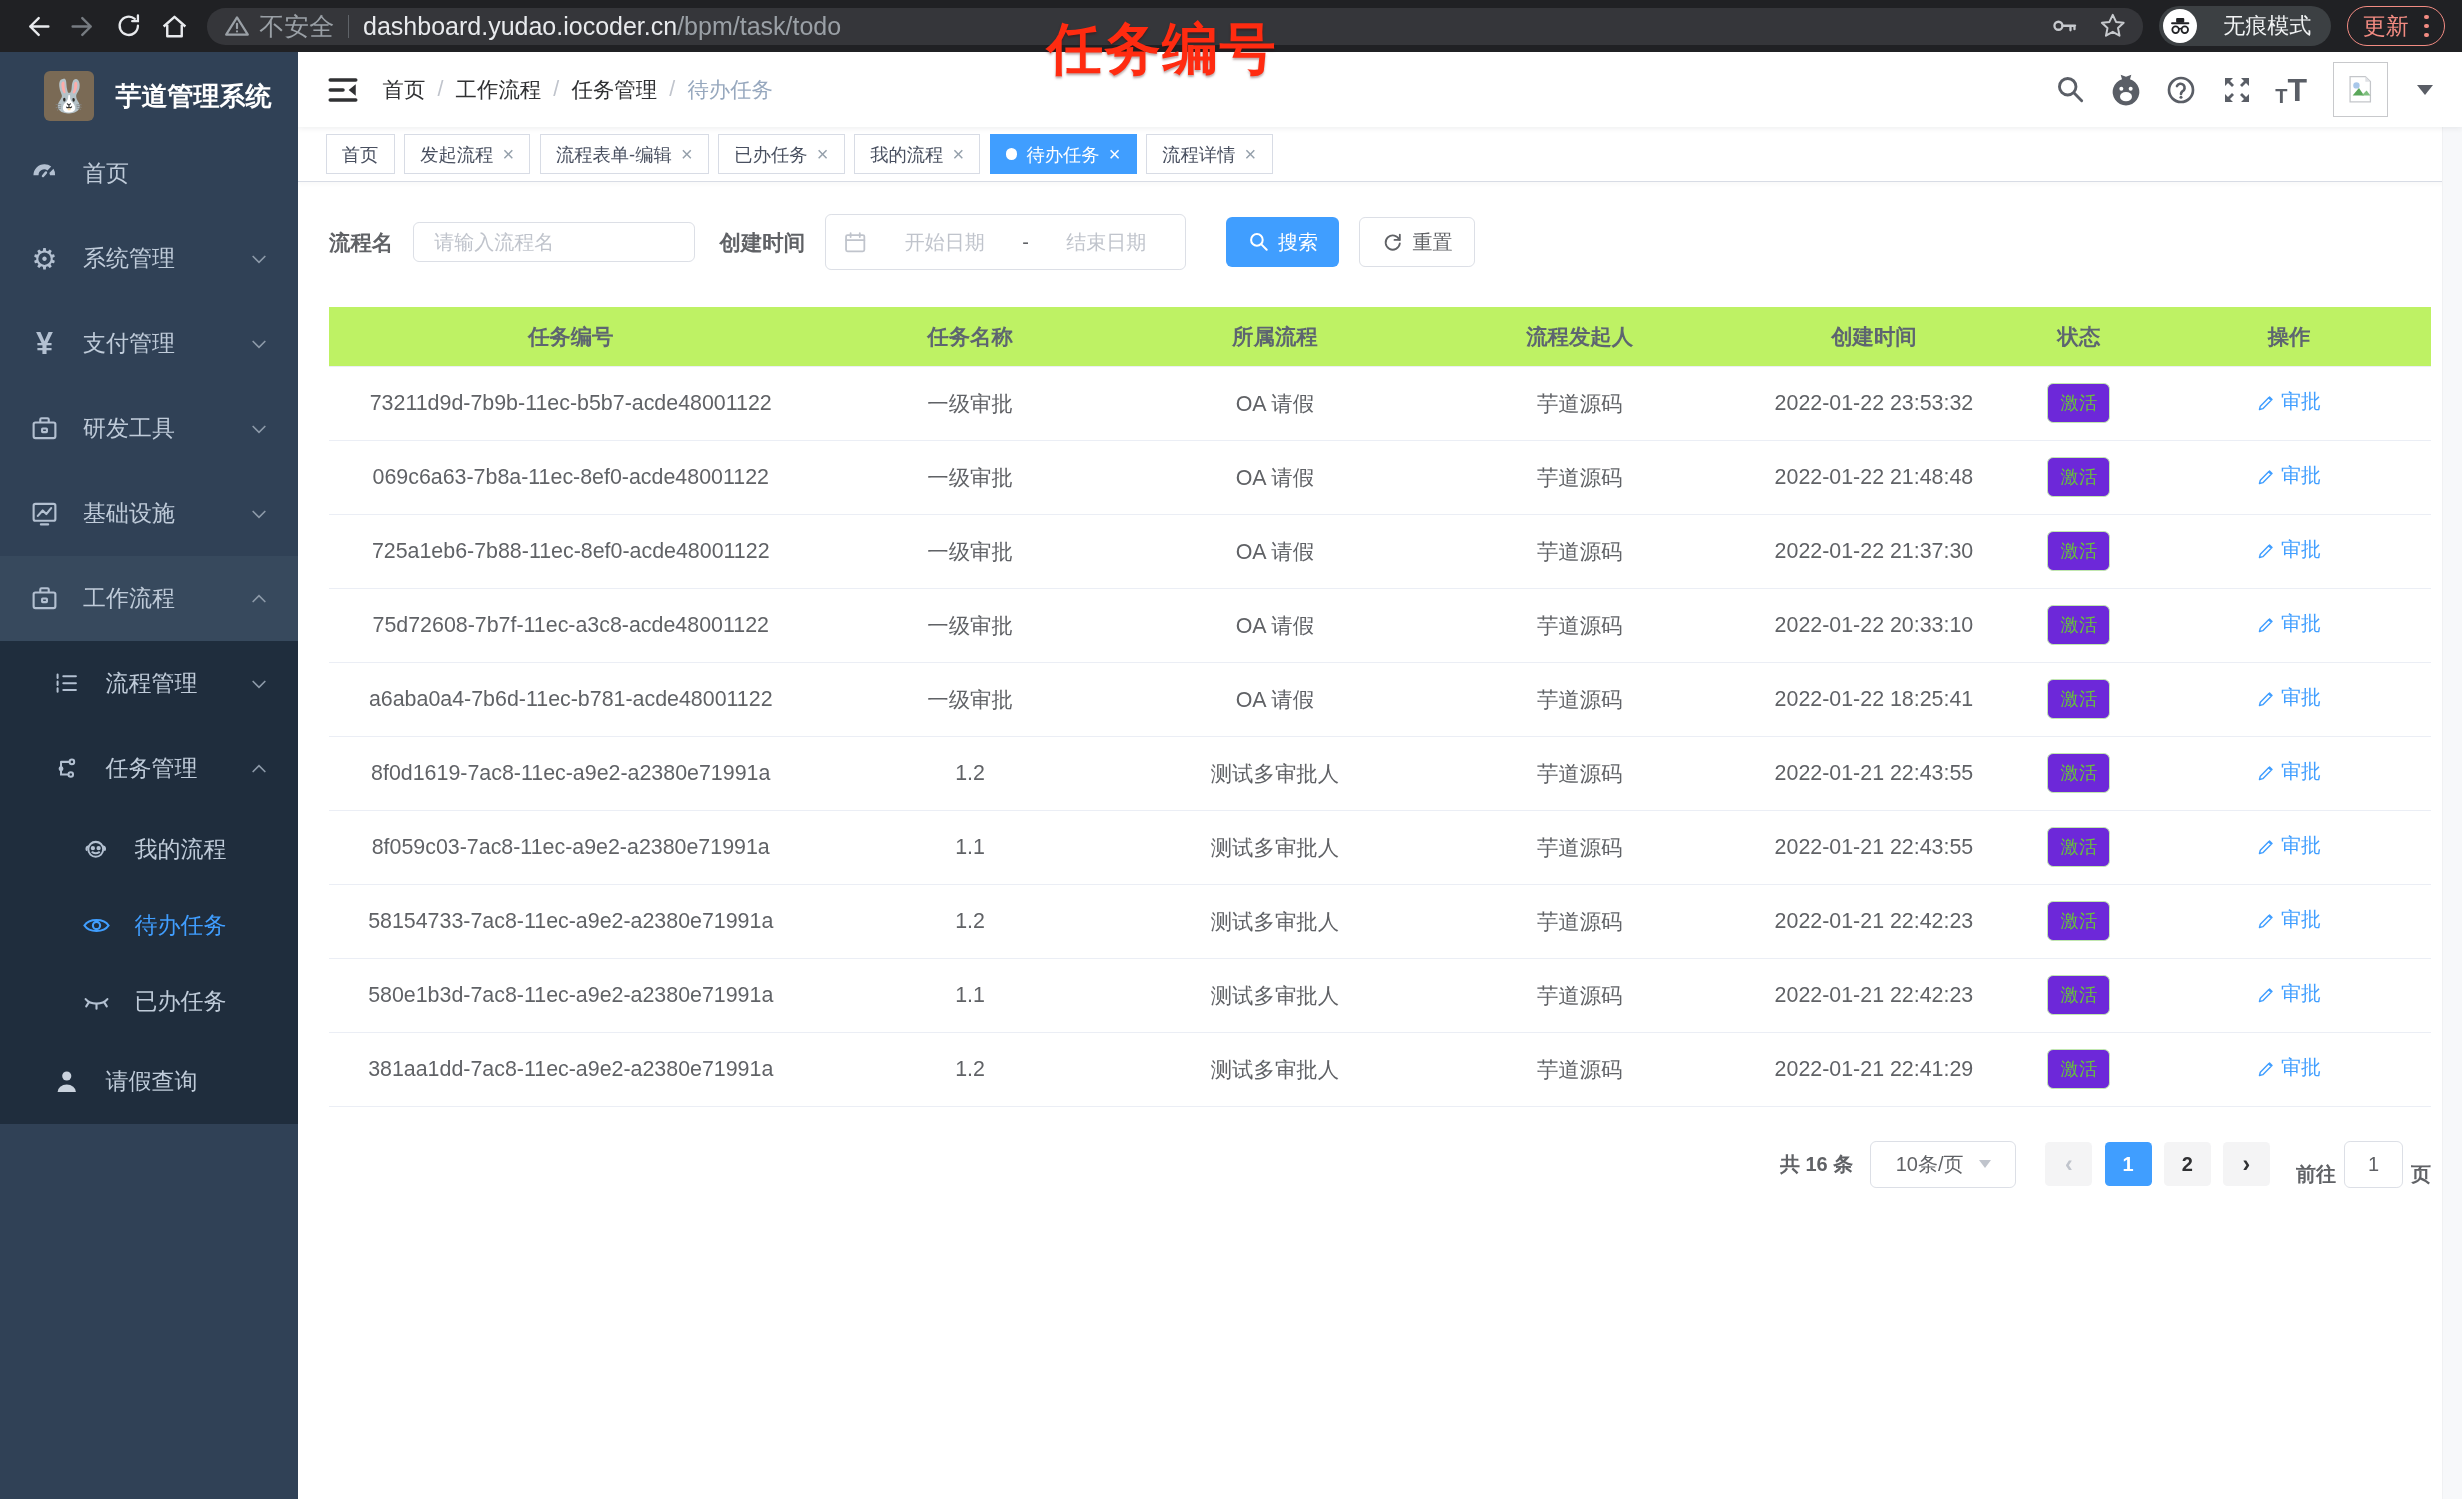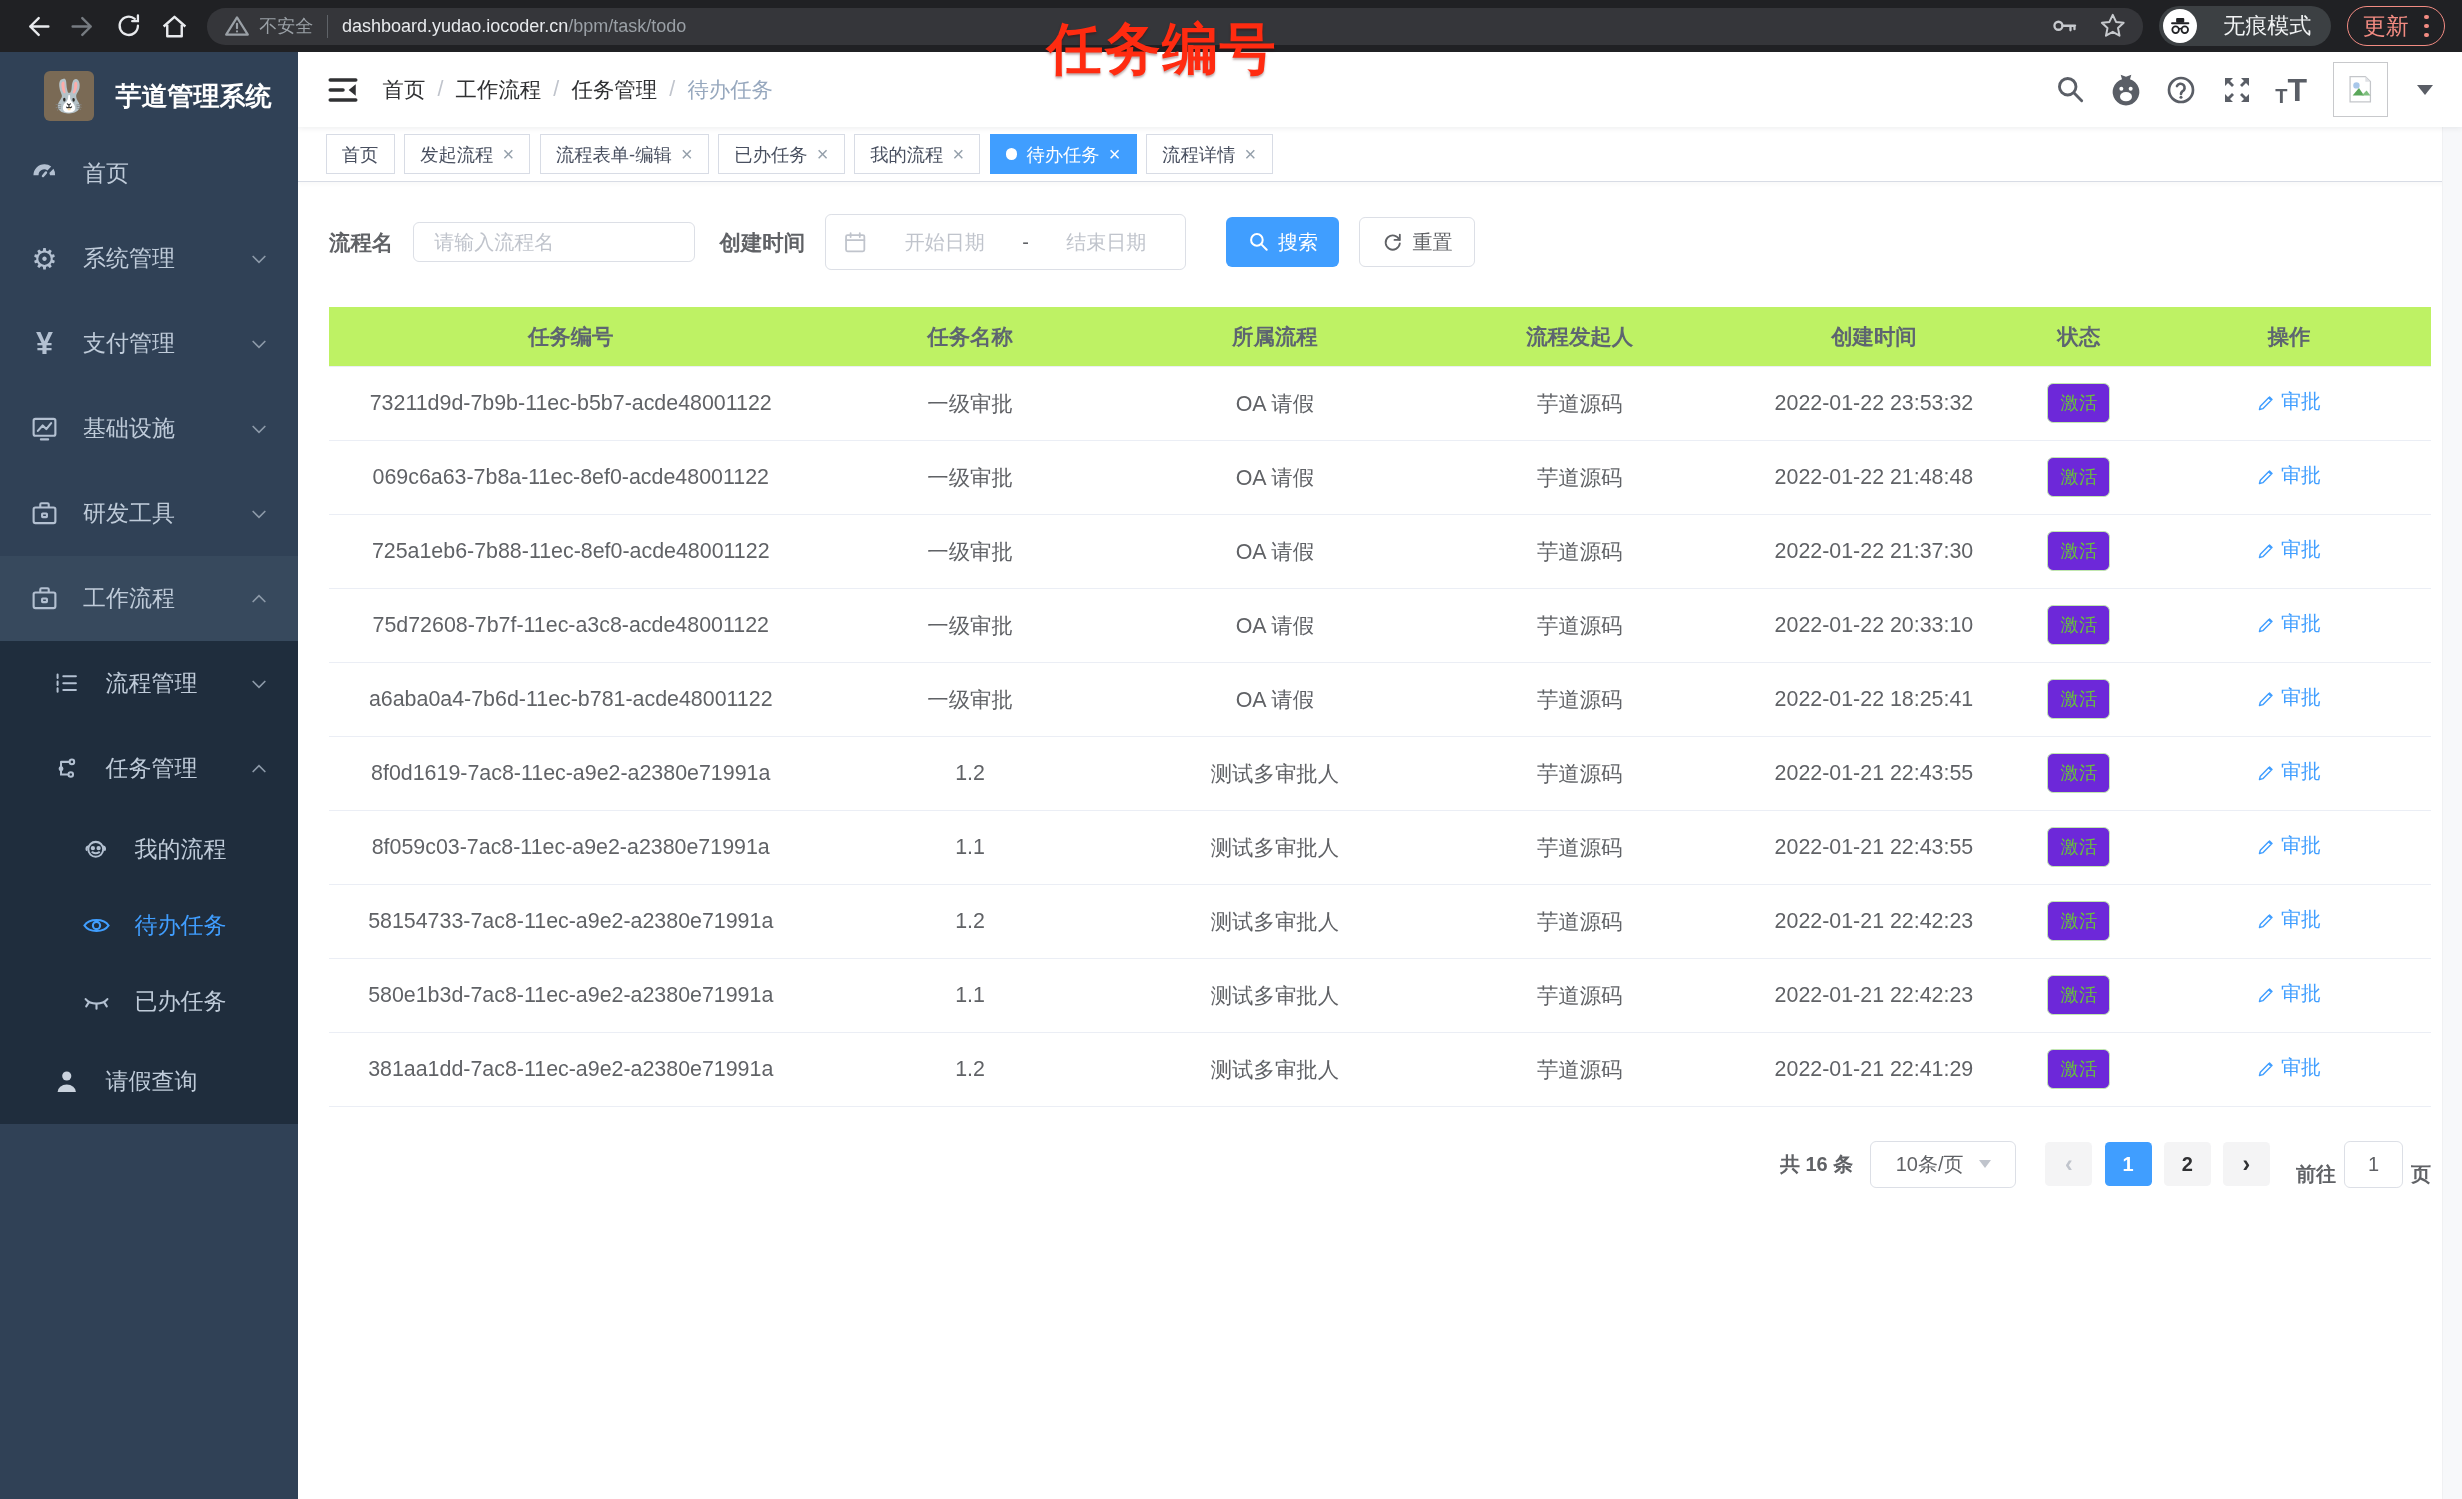--- a/index.html
+++ b/index.html
@@ -13,21 +13,21 @@
   
   .browser-bar{
     position:absolute; top:0; left:0; right:0; height:52px;
     background:#202124; display:flex; align-items:center; padding:0 17px; z-index:50;
   }
   .nav-btn{ width:41px; height:41px; display:flex; align-items:center; justify-content:center;
     color:#e8eaed; flex:none; margin-right:4.6px; border-radius:50%; }
   .nav-btn.disabled{ color:#767b81; }
   .omnibox{
     flex:1; height:37px; margin-left:7.6px; background:#35363a; border-radius:18.3px;
-    display:flex; align-items:center; padding:0 17px; font-size:18px; color:#9aa0a6; min-width:0;
+    display:flex; align-items:center; padding:0 17px; font-size:25px; color:#9aa0a6; min-width:0;
   }
   .omnibox .sec-label{ margin-left:9.2px; color:#9aa0a6; }
   .omni-divider{ width:1.5px; height:23px; background:#5f6368; margin:0 13.7px; flex:none; }
   .url{ white-space:nowrap; overflow:hidden; }
   .url .domain{ color:#e8eaed; }
   .url .path{ color:#9aa0a6; }
   .omni-spacer{ flex:1; }
   .omni-ic{ color:#c7cace; margin-left:20px; flex:none; }
   .incognito-chip{
     flex:none; height:40px; margin-left:15.3px; background:#3c4043; border-radius:20px;
@@ -256,42 +256,42 @@
       <span class="chev">
           <svg width="20" height="20" viewBox="0 0 48 48" fill="none" stroke="currentColor" stroke-width="4" stroke-linecap="round">
             <path d="M10 18 L24 32 L38 18"></path>
           </svg>
         </span>
     </div>
 
     <div class="mi d1">
       <span class="ic">
         <svg width="29" height="29" viewBox="0 0 48 48" fill="none" stroke="#b3c0d1" stroke-width="3.5" stroke-linejoin="round">
+            <rect x="6" y="14" width="36" height="26" rx="3"></rect>
+            <path d="M17 14 v-5 a2 2 0 0 1 2-2 h10 a2 2 0 0 1 2 2 v5"></path>
+            <rect x="20" y="24" width="8" height="6" rx="1"></rect>
+          </svg>
+      </span>
+      <span>研发工具</span>
+      <span class="chev">
+          <svg width="20" height="20" viewBox="0 0 48 48" fill="none" stroke="currentColor" stroke-width="4" stroke-linecap="round">
+            <path d="M10 18 L24 32 L38 18"></path>
+          </svg>
+        </span>
+    </div>
+
+    <div class="mi d1">
+      <span class="ic">
+        <svg width="29" height="29" viewBox="0 0 48 48" fill="none" stroke="#b3c0d1" stroke-width="3.5" stroke-linejoin="round">
             <rect x="6" y="8" width="36" height="28" rx="3"></rect>
             <path d="M13 28 l8-9 6 6 8-10" stroke-linecap="round"></path>
             <path d="M18 42 h12" stroke-linecap="round"></path>
           </svg>
       </span>
       <span>基础设施</span>
-      <span class="chev">
-          <svg width="20" height="20" viewBox="0 0 48 48" fill="none" stroke="currentColor" stroke-width="4" stroke-linecap="round">
-            <path d="M10 18 L24 32 L38 18"></path>
-          </svg>
-        </span>
-    </div>
-
-    <div class="mi d1">
-      <span class="ic">
-        <svg width="29" height="29" viewBox="0 0 48 48" fill="none" stroke="#b3c0d1" stroke-width="3.5" stroke-linejoin="round">
-            <rect x="6" y="14" width="36" height="26" rx="3"></rect>
-            <path d="M17 14 v-5 a2 2 0 0 1 2-2 h10 a2 2 0 0 1 2 2 v5"></path>
-            <rect x="20" y="24" width="8" height="6" rx="1"></rect>
-          </svg>
-      </span>
-      <span>研发工具</span>
       <span class="chev">
           <svg width="20" height="20" viewBox="0 0 48 48" fill="none" stroke="currentColor" stroke-width="4" stroke-linecap="round">
             <path d="M10 18 L24 32 L38 18"></path>
           </svg>
         </span>
     </div>
 
     <div class="mi d1 parent-open">
       <span class="ic">
         <svg width="29" height="29" viewBox="0 0 48 48" fill="none" stroke="#b3c0d1" stroke-width="3.5" stroke-linejoin="round">

